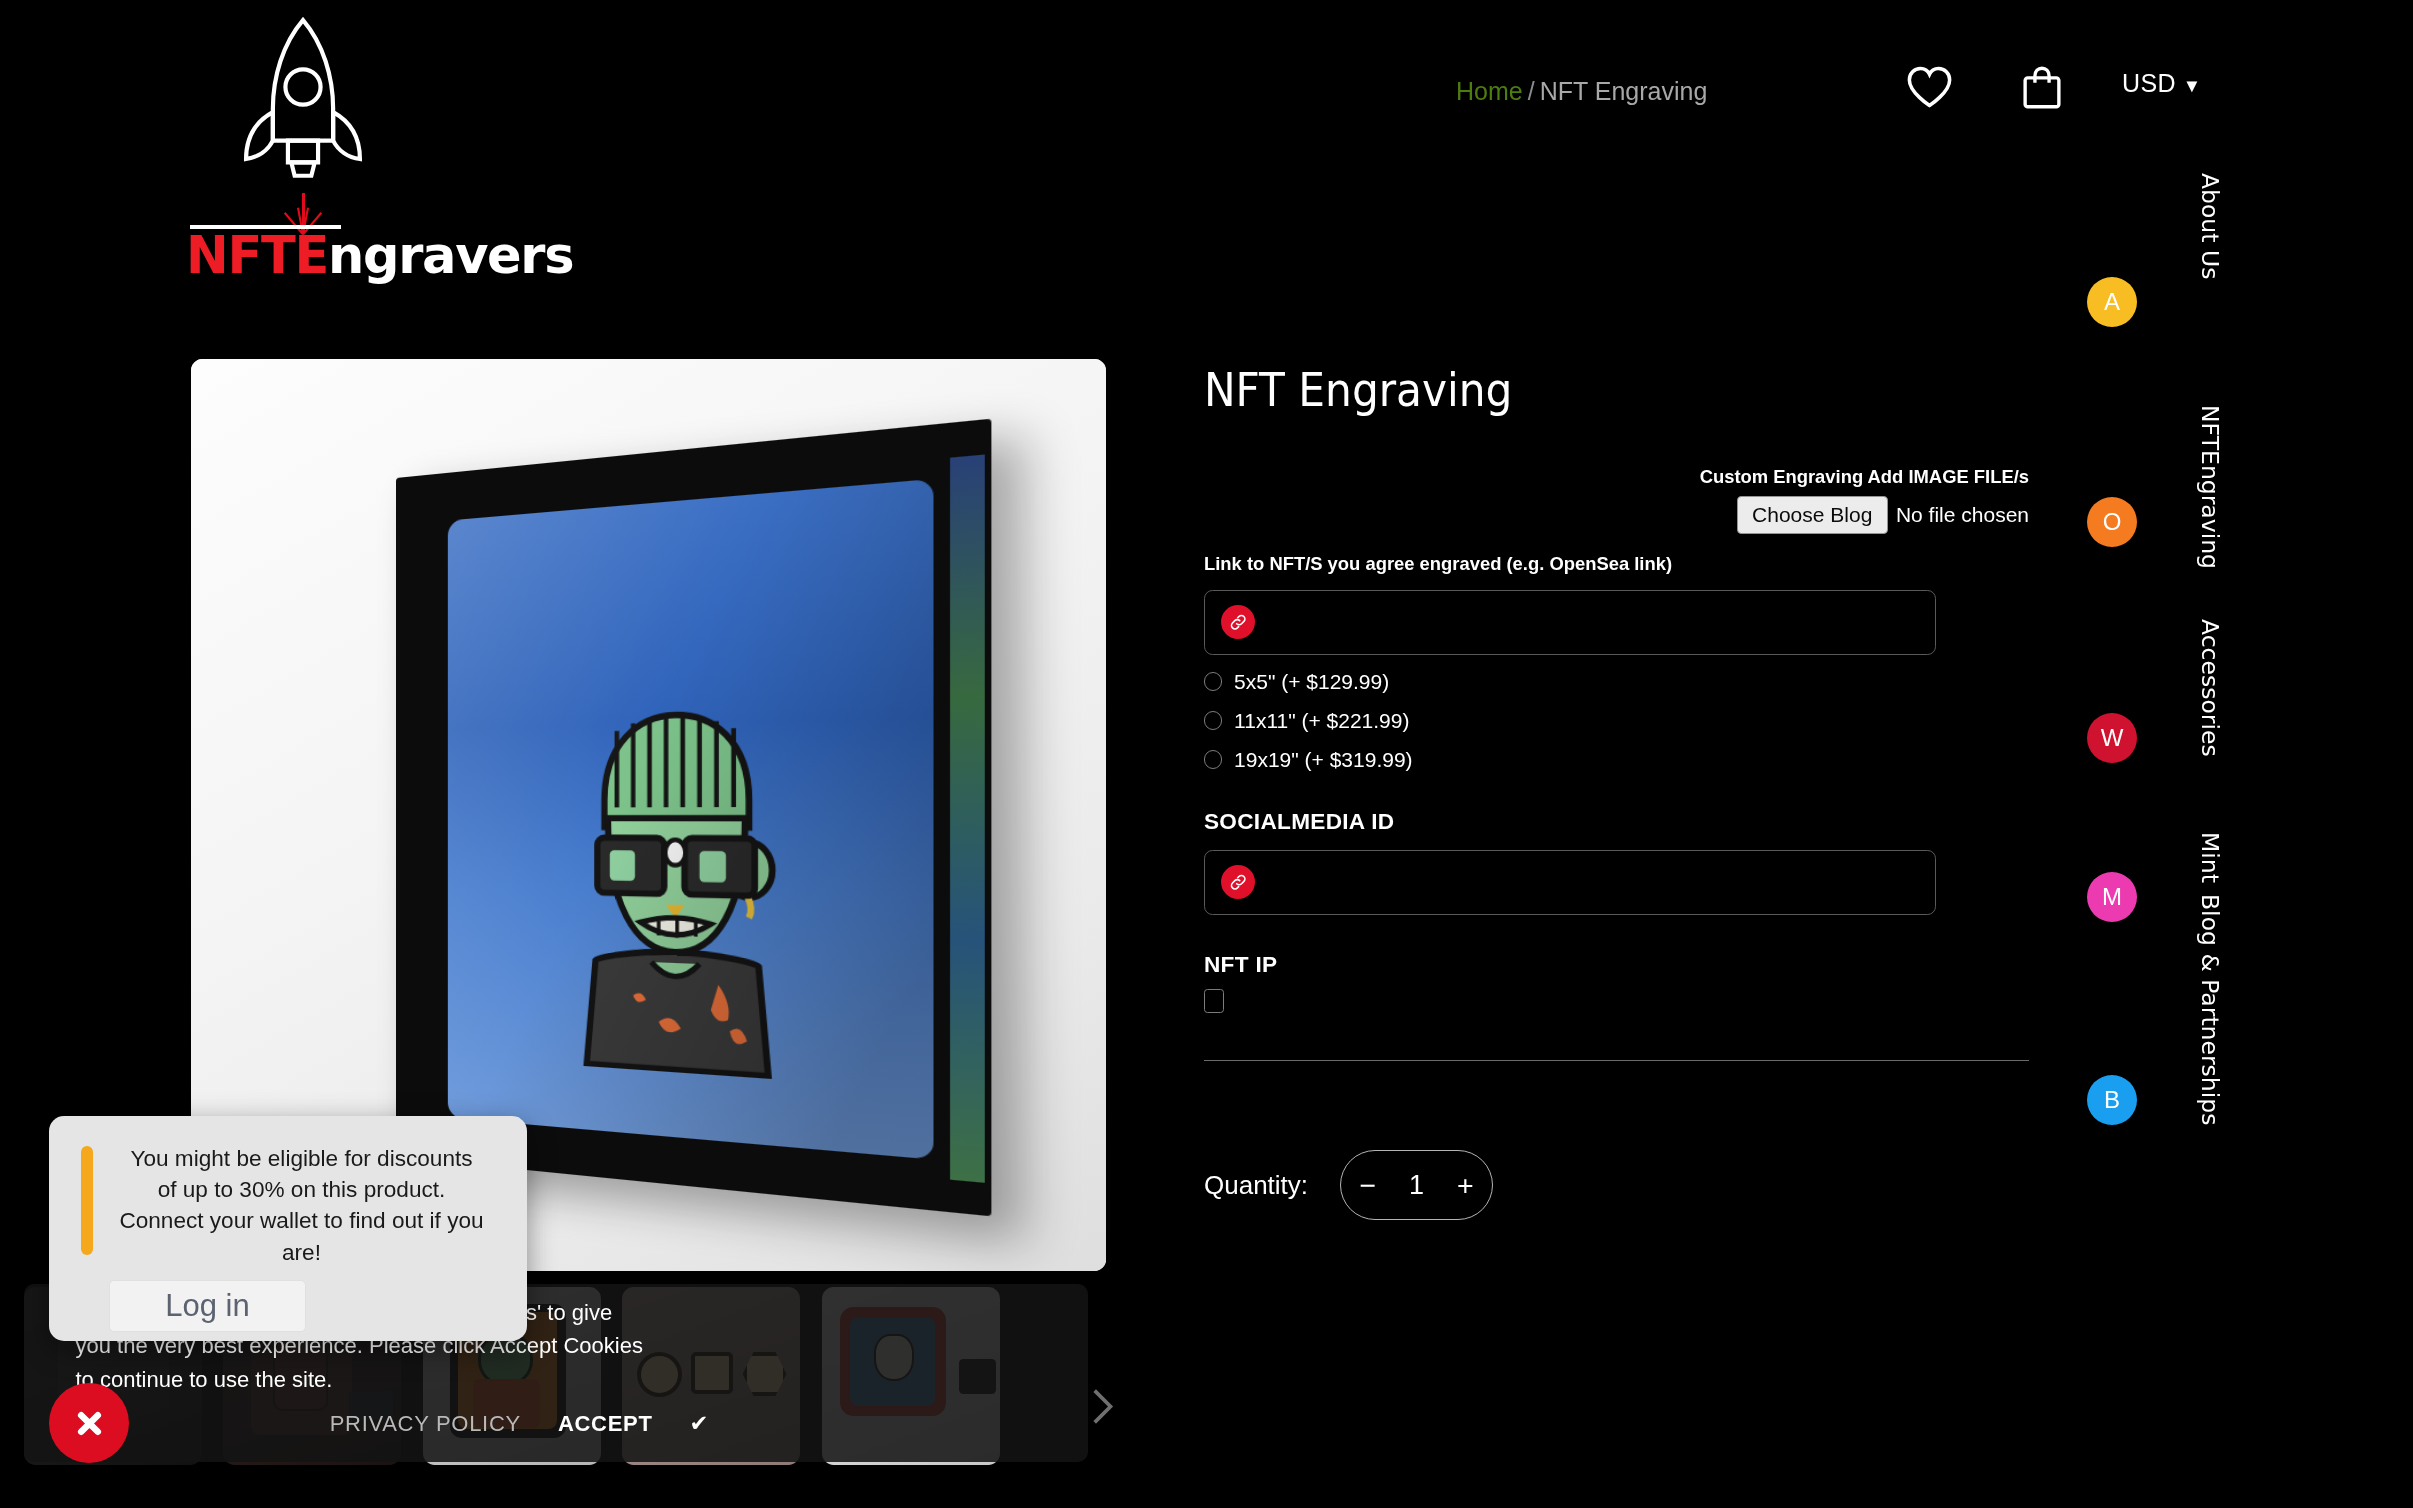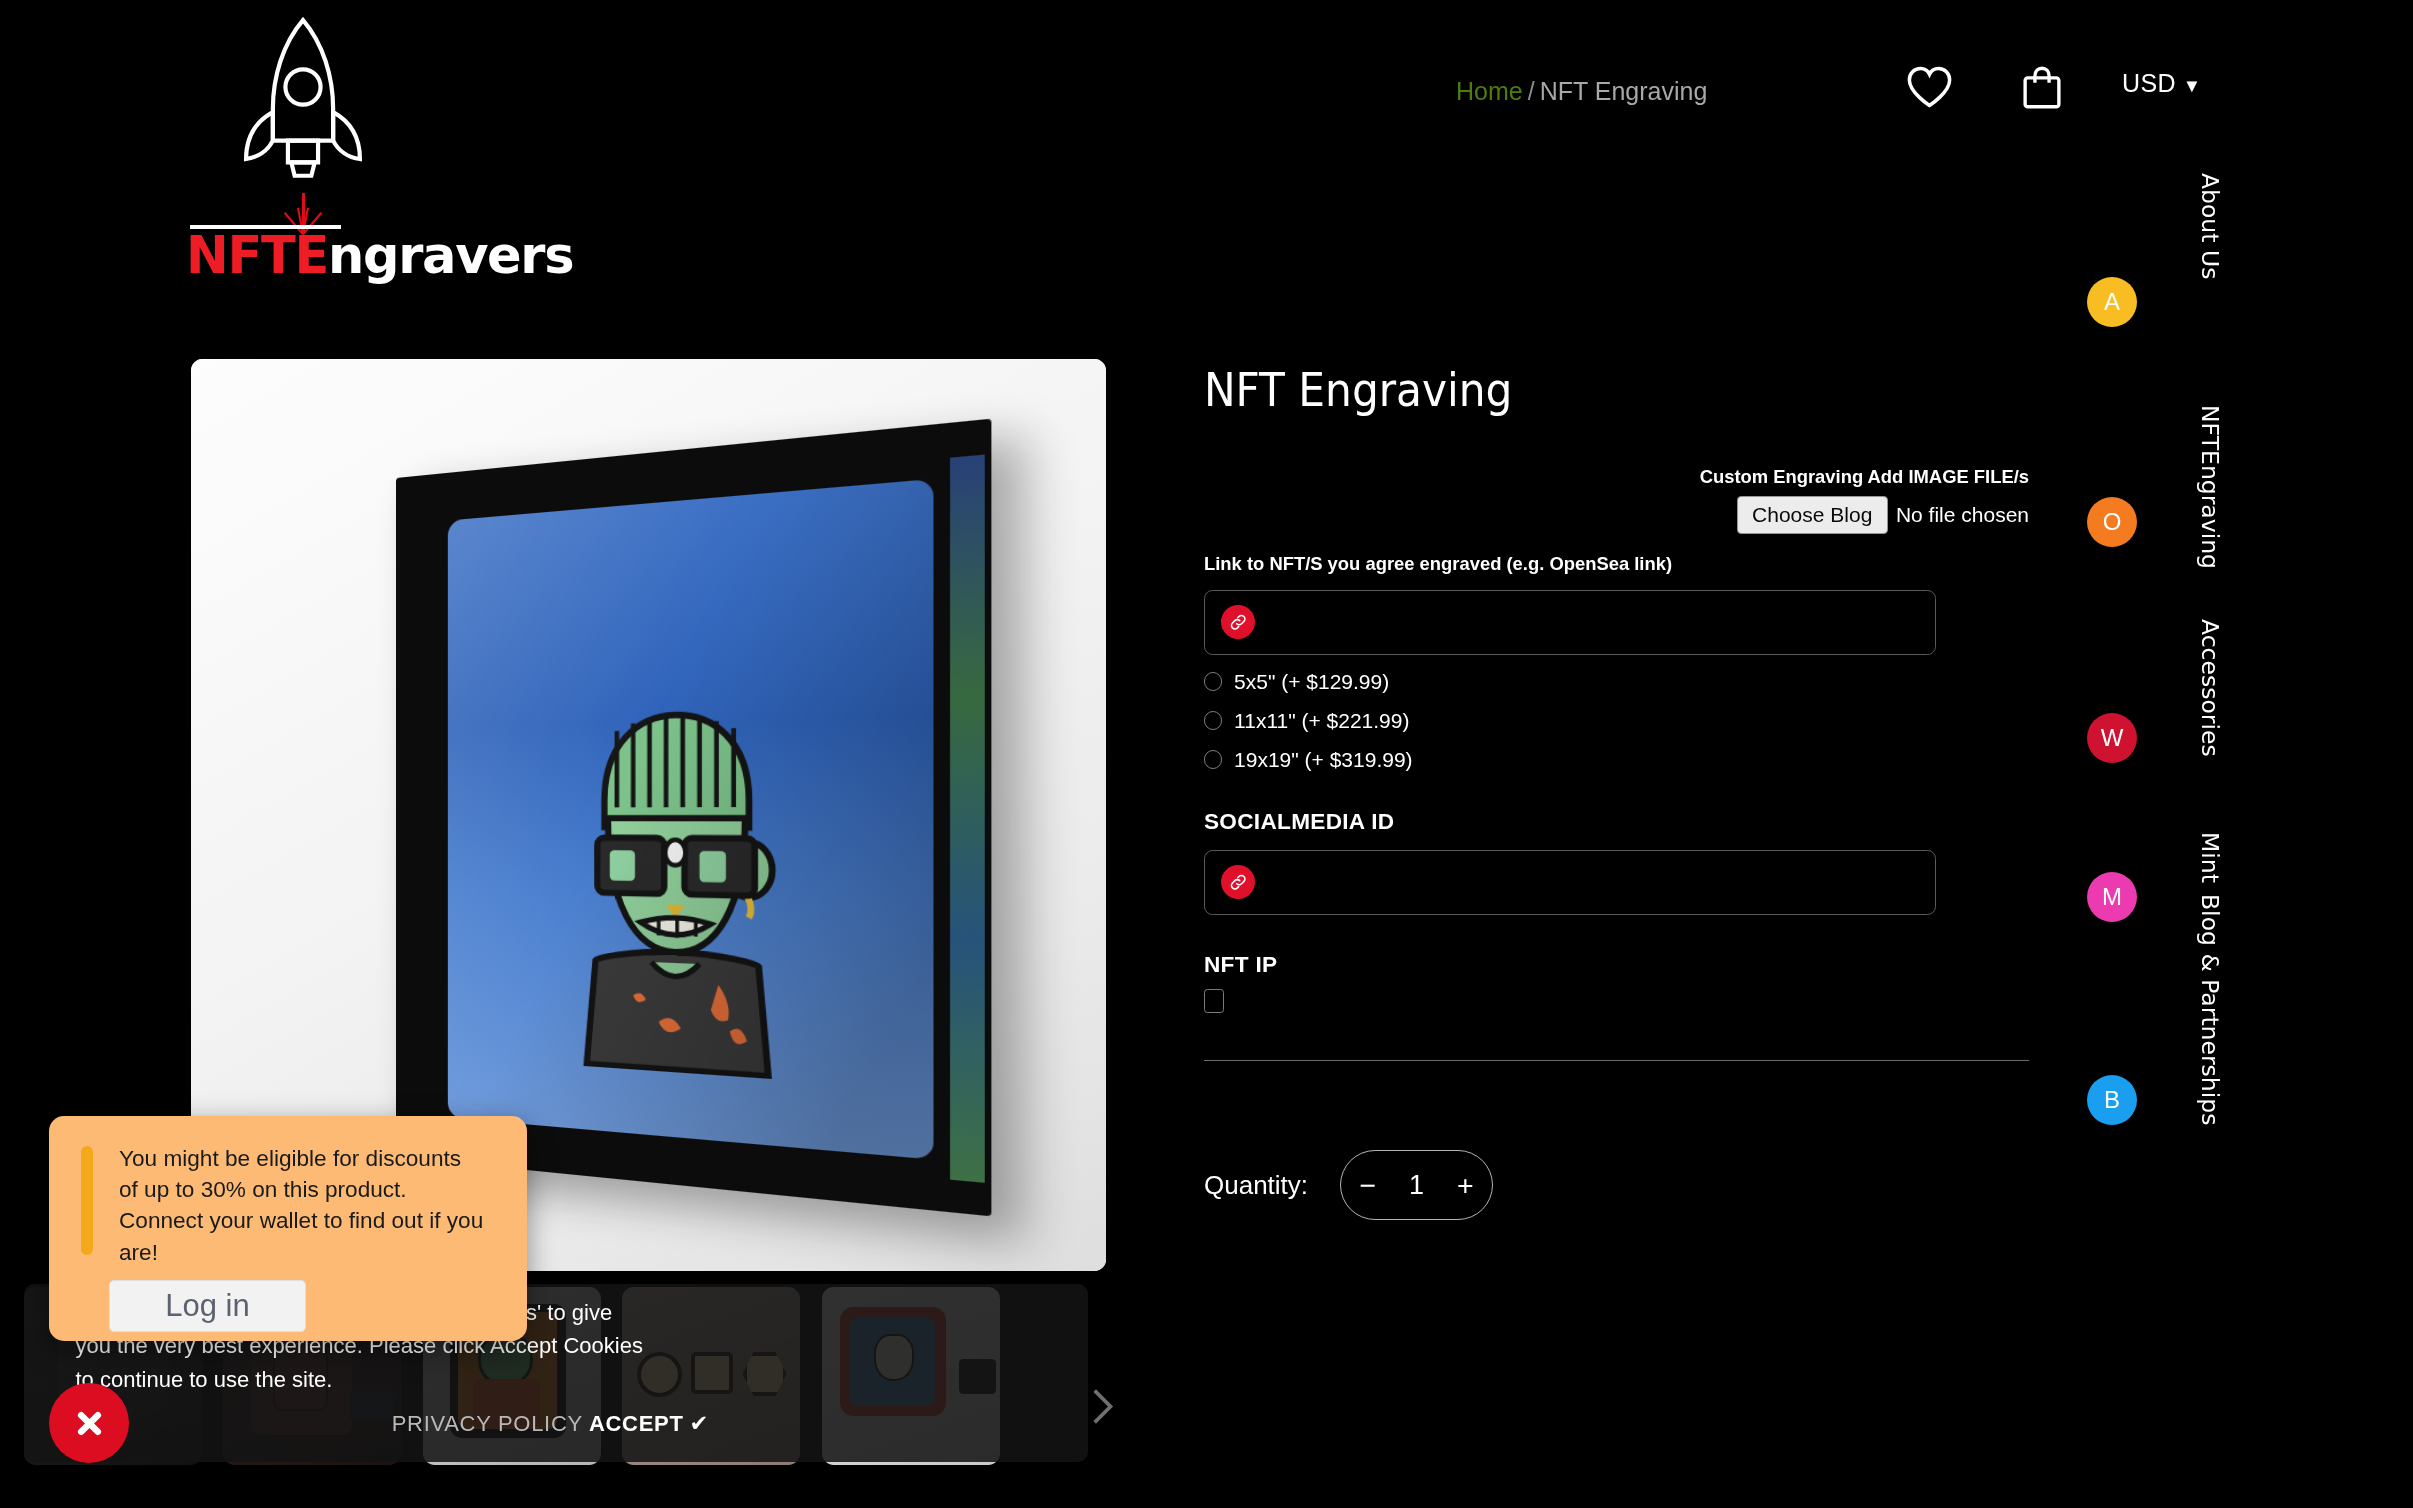--- a/index.html
+++ b/index.html
@@ -97,31 +97,31 @@
   .vnav-label { position: absolute; left: 134px; font-size: 23.5px; color: #fff;
      white-space: nowrap; writing-mode: vertical-rl; cursor: pointer;
      font-family: "DejaVu Sans", sans-serif; }
 
   
   .cookie { position: absolute; left: 23.5px; top: 1284px; width: 1064px; height: 178px;
      background: rgba(20,20,20,.87); border-radius: 10px; }
   .cookie-text { position: absolute; left: 52px; top: 11.7px; width: 570px; font-size: 22px;
      color: #fff; line-height: 1.52; }
   .cookie-actions { position: absolute; right: 379px; bottom: 25px; display: flex;
-     align-items: center; gap: 6px; }
+     align-items: center; gap: 37px; }
   .cookie-privacy { font-size: 22px; color: #b9b9b9; letter-spacing: 0.7px; cursor: pointer; }
   .cookie-accept { font-size: 22px; color: #fff; font-weight: bold; letter-spacing: 0.7px; cursor: pointer; }
   .cookie-check { font-size: 22.6px; color: #fff; }
   .cookie-close { position: absolute; left: 49px; top: 1383px; width: 80px; height: 80px;
      border-radius: 50%; background: #dc0d21; display: flex; align-items: center;
      justify-content: center; cursor: pointer; }
 
   
   .popup { position: absolute; left: 49px; top: 1116px; width: 478px; height: 225px;
-     background: #fdba74; border-radius: 15px; box-shadow: 0 8.4px 28.5px rgba(0,0,0,.42); }
+     background: #e5e5e5; border-radius: 15px; box-shadow: 0 8.4px 28.5px rgba(0,0,0,.42); text-align: center; }
   .popup-bar { position: absolute; left: 32px; top: 30px; width: 11.7px; height: 109px;
      background: #f5a81c; border-radius: 5.9px; }
   .popup-text { position: absolute; left: 70px; top: 27px; width: 365px; font-size: 22.6px;
      color: #1a1a1a; line-height: 1.38; }
   .popup-btn { position: absolute; left: 60px; top: 164px; width: 197px; height: 52px;
      background: #f2f2f2; border: 0.8px solid #e0e0e0; border-radius: 5px;
      display: flex; align-items: center; justify-content: center;
      font-size: 31px; color: #5b6270; cursor: pointer; }
 </style>
 </head>

